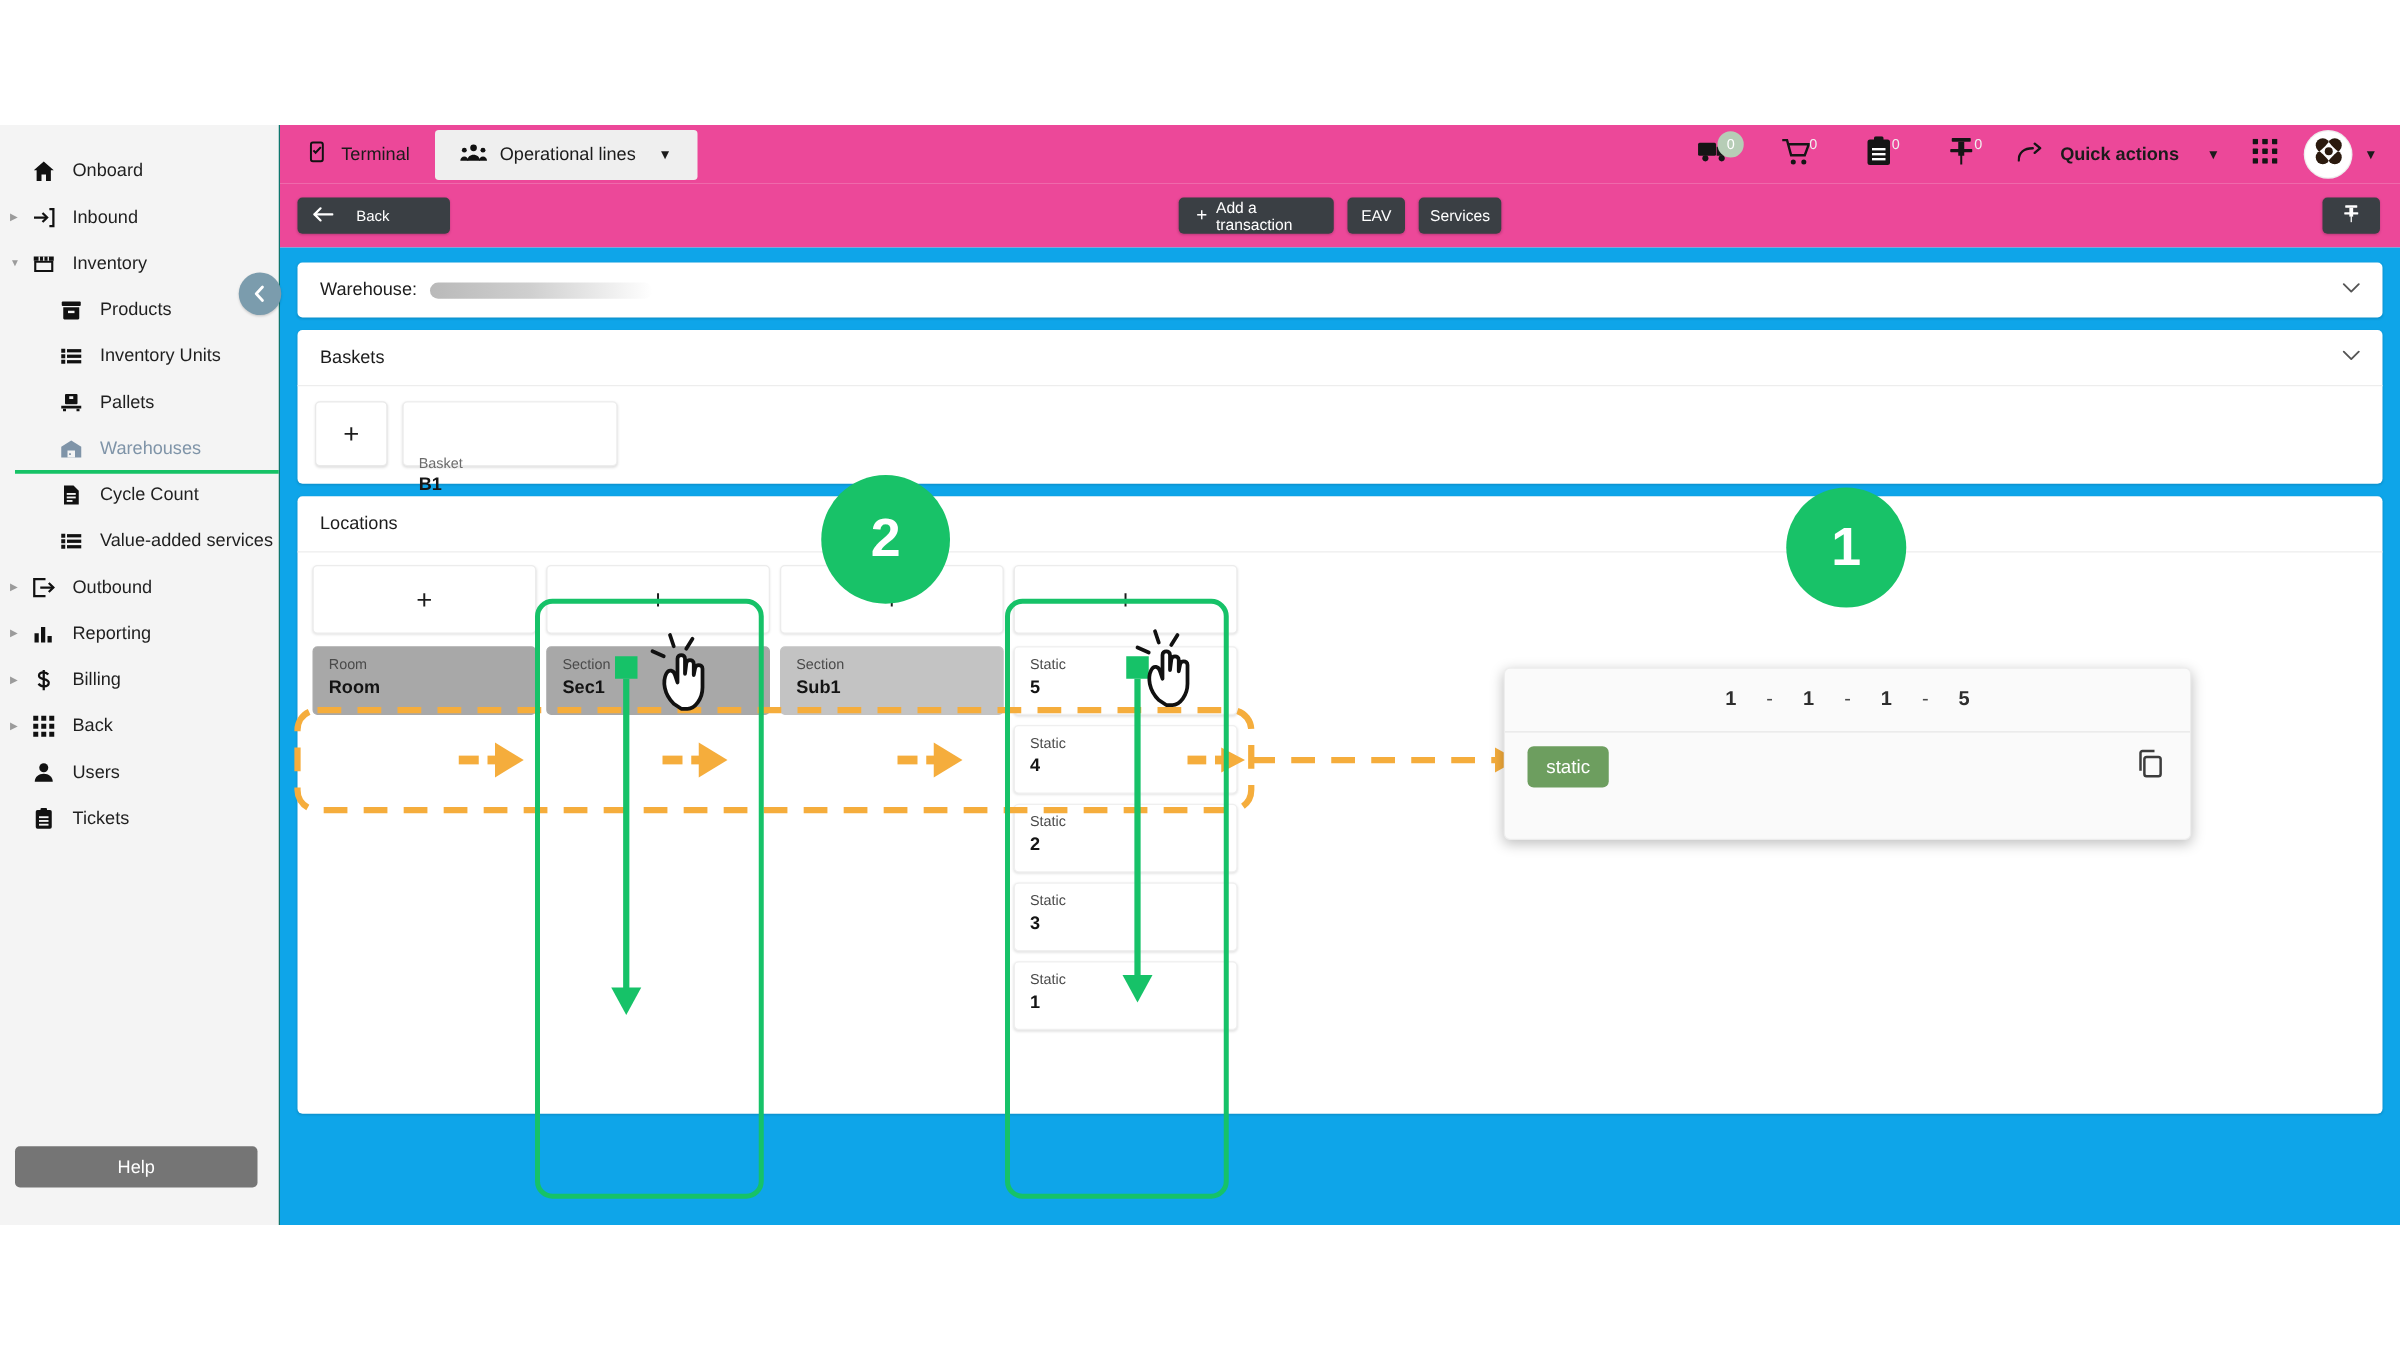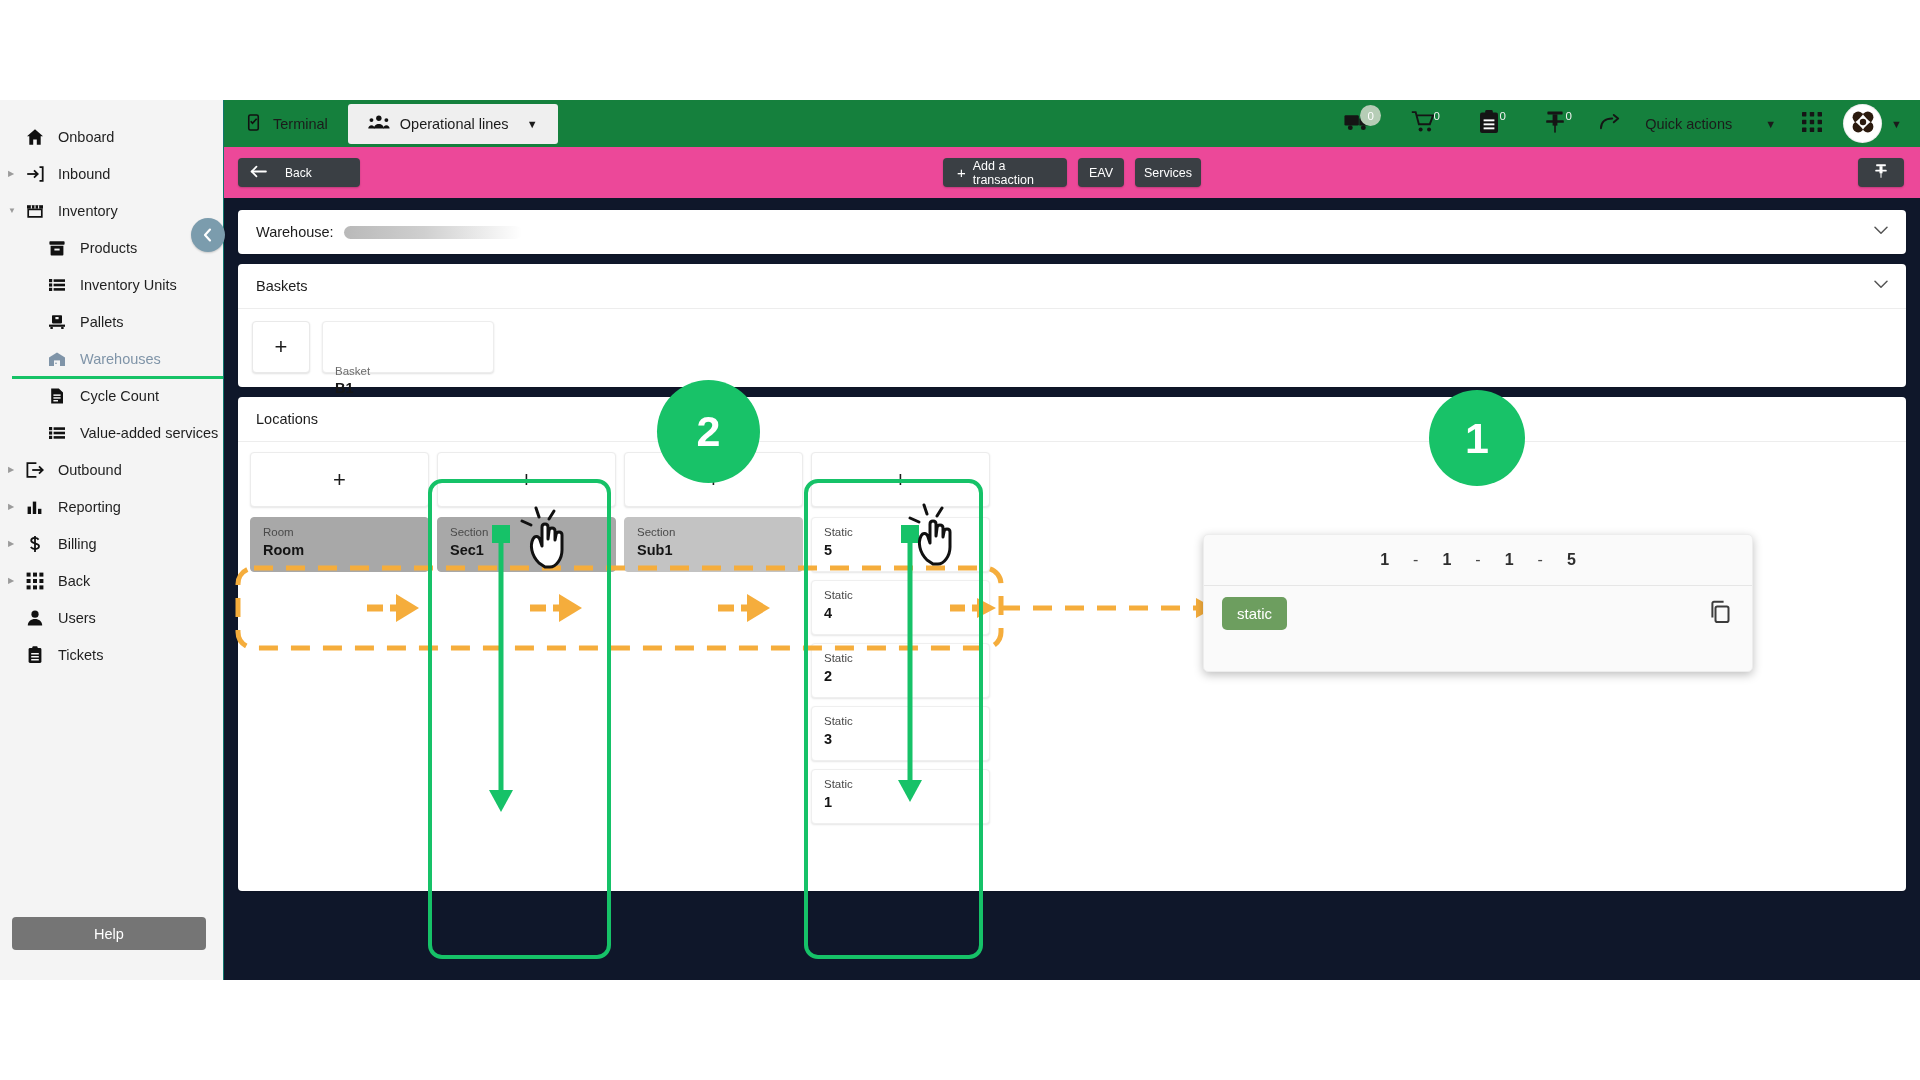--- a/index.html
+++ b/index.html
@@ -59,21 +59,21 @@
     background: #757575; color: #fff;
     border-radius: 4px;
     display:flex; align-items:center; justify-content:center;
     font-size: 14.5px; cursor: pointer;
   }
 
   
   .topbar {
     position: absolute; left: 224px; top: 0;
     width: 1696px; height: 47px;
-    background: #15803d;
+    background: #ec4899;
     display: flex; align-items: flex-start;
   }
   .topnav-group {
     display:flex; align-items:center;
     height: 47px;
   }
   .nav-btn {
     display:flex; align-items:center; gap:10px;
     padding: 0 20px; height: 47px;
     font-size: 14.5px; color:#1b1b1b; cursor:pointer;
@@ -93,21 +93,21 @@
   }
   .top-icon-wrap { position:relative; width:66px; height:47px; display:flex; align-items:center; justify-content:center; cursor:pointer;}
   .badge {
     position:absolute; top: 5px; right: 9px;
     min-width: 21px; height: 21px; border-radius: 50%;
     font-size: 11.5px; color:#fff;
     display:flex; align-items:center; justify-content:center;
   }
   .badge.green { background:#b6cdb6; }
   .badge.plain { background:transparent; color:#f0f0f0; }
-  .qa-btn { display:flex; align-items:center; gap:24px; padding:0 10px 0 12px; font-size:14.5px; cursor:pointer; color:#1b1b1b;}
+  .qa-btn { display:flex; align-items:center; gap:13px; padding:0 10px 0 12px; font-size:14.5px; cursor:pointer; color:#1b1b1b;font-weight:bold;}
   .grid-btn { width:52px; height:47px; display:flex; align-items:center; justify-content:center; cursor:pointer;}
   .avatar {
     width:37px; height:37px; border-radius:50%; background:#fff;
     display:flex; align-items:center; justify-content:center;
     margin-left:6px; cursor:pointer;
     box-shadow: 0 0 0 1px #ededed;
   }
   .avatar-caret { margin-left: 10px; color:#1b1b1b; cursor:pointer;}
 
   
@@ -124,21 +124,21 @@
   }
   .back-btn { position:absolute; left:14px; width:122px; gap:18px; justify-content:flex-start; padding-left:12px;}
   .back-btn .lbl { font-size:12px; }
   .center-btns { position:absolute; left:50%; transform:translateX(-50%); display:flex; gap:11px;}
   .pin-right { position:absolute; right:16px; width:46px;}
 
   
   .content {
     position:absolute; left:224px; top:98px;
     width:1696px; height:782px;
-    background:#0f172a;
+    background:#0ea5e9;
     padding: 12px 14px 0 14px;
   }
   .panel {
     background:#fff; border-radius:4px;
     box-shadow: 0 1px 2px rgba(0,0,0,.14);
     margin-bottom: 10px;
     position:relative;
   }
   .panel-head {
     height:44px; display:flex; align-items:center;

